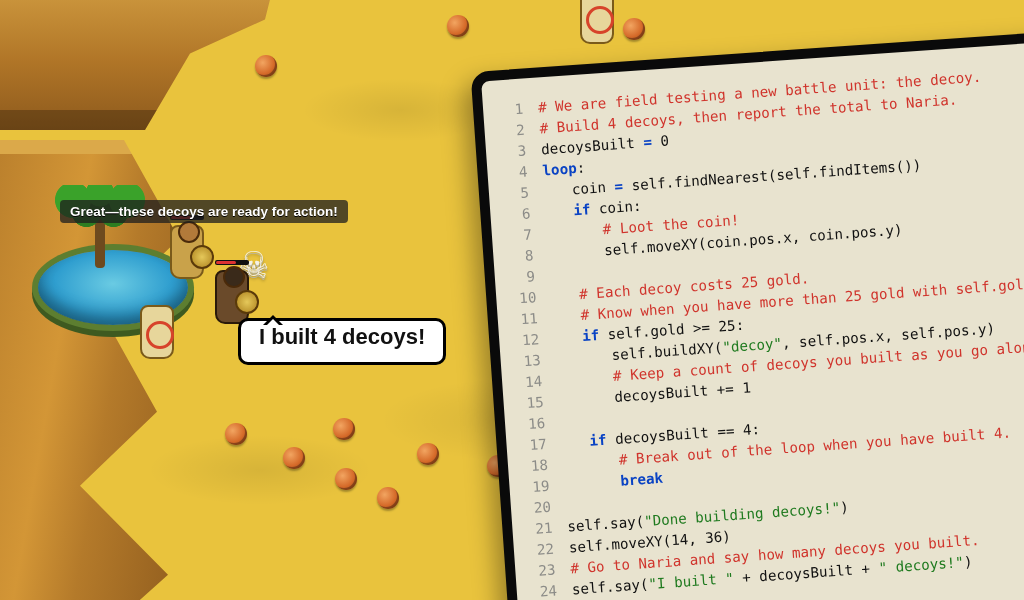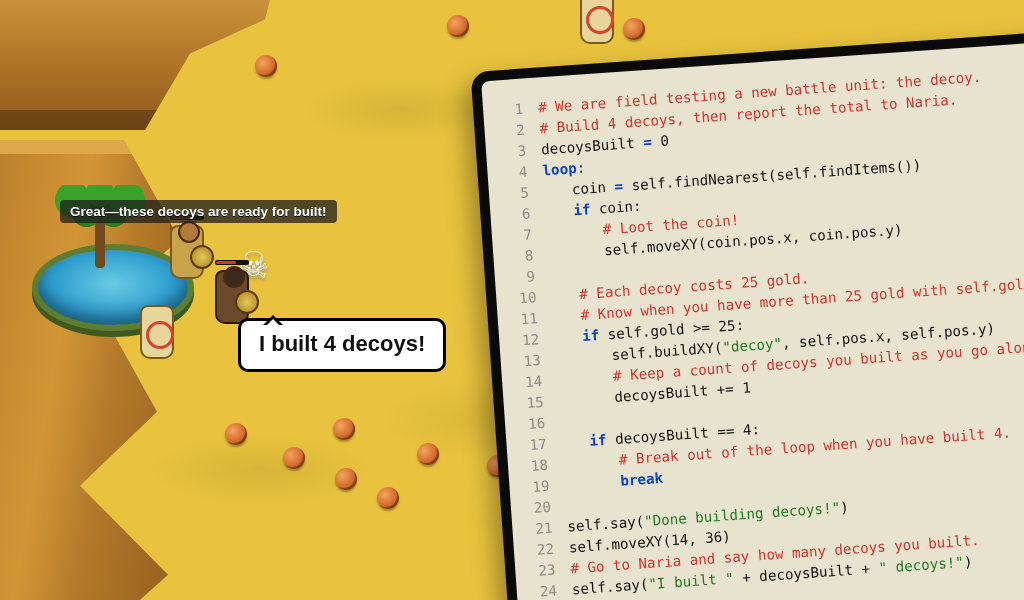--- a/index.html
+++ b/index.html
@@ -192,21 +192,21 @@
     font-size: 13.5px;
     font-weight: 600;
     border-radius: 4px;
     text-shadow: 0 1px 0 #000;
     white-space: nowrap;
   }
   .speech {
     position: absolute;
     left: 238px;
     top: 318px;
-    padding: 10px 18px 12px;
+    padding: 3px 18px 12px;
     background: #fff;
     color: #111;
     font-family: -apple-system, Helvetica, Arial, sans-serif;
     font-size: 22px;
     font-weight: 700;
     border: 3px solid #000;
     border-radius: 10px;
     white-space: nowrap;
   }
   .speech::after {
@@ -316,21 +316,21 @@
       <div class="shield"></div>
     </div>
 
     <div class="unit hero" style="left:215px; top:270px;">
       <div class="hp"></div>
       <div class="body"></div>
       <div class="head"></div>
       <div class="shield"></div>
     </div>
 
-    <div class="banner">Great—these decoys are ready for built!</div>
+    <div class="banner">Great—these decoys are ready for action!</div>
     <div class="speech">I built 4 decoys!</div>
   </div>
 
   <div class="code-panel">
     <div class="editor">
       <div class="line"><span class="c-cmt"># We are field testing a new battle unit: the decoy.</span></div>
       <div class="line"><span class="c-cmt"># Build 4 decoys, then report the total to Naria.</span></div>
       <div class="line"><span class="c-id">decoysBuilt </span><span class="c-kw">=</span><span class="c-id"> 0</span></div>
       <div class="line"><span class="c-kw">loop</span><span class="c-id">:</span></div>
       <div class="line ind1"><span class="c-id">coin </span><span class="c-kw">=</span><span class="c-id"> self.findNearest(self.findItems())</span></div>

